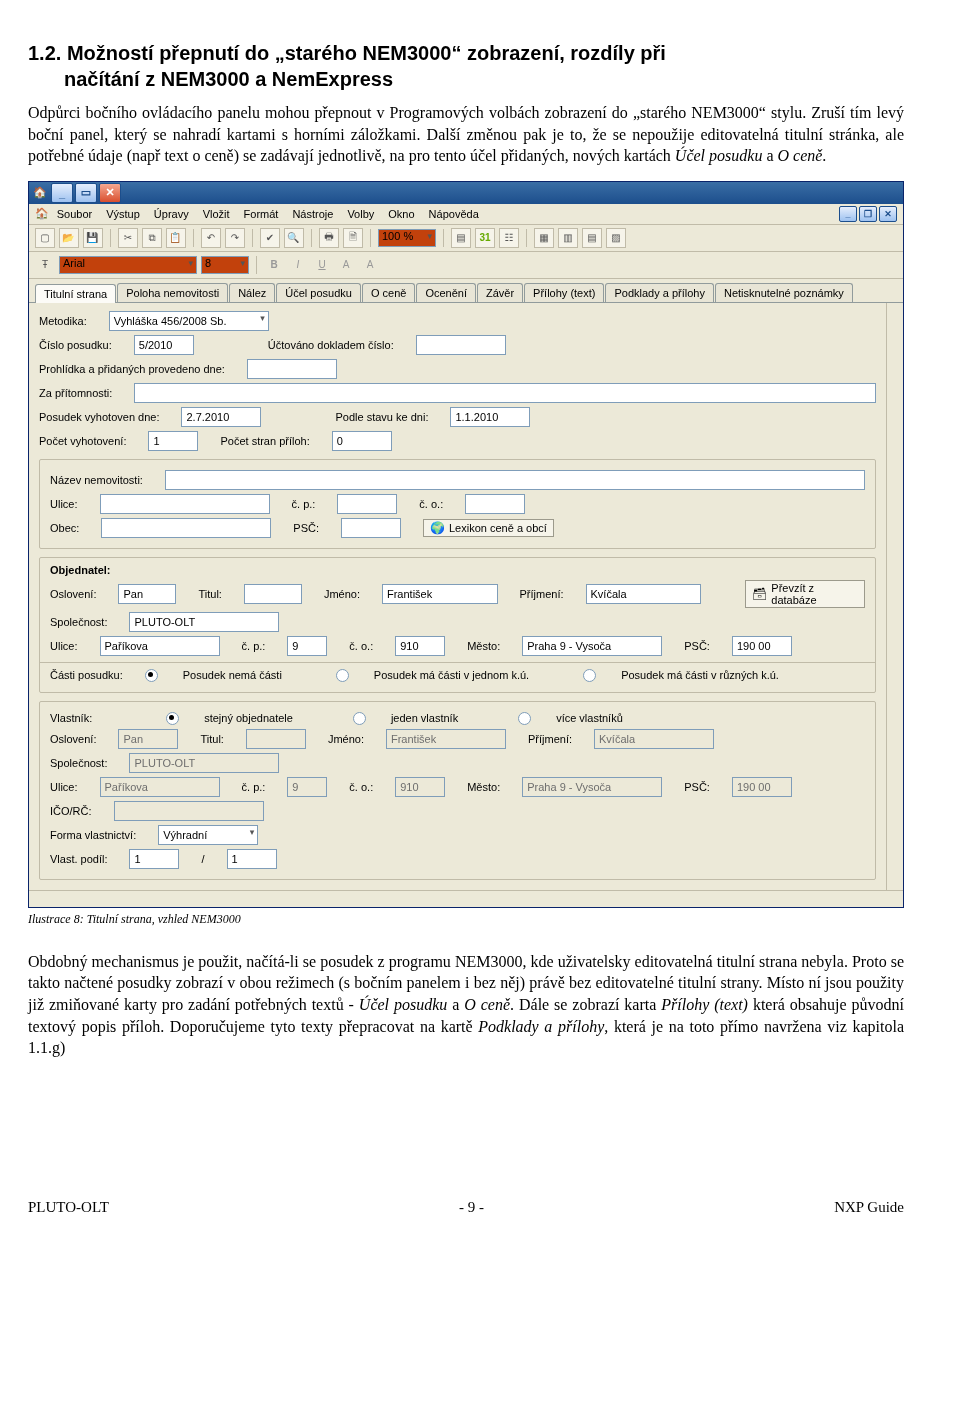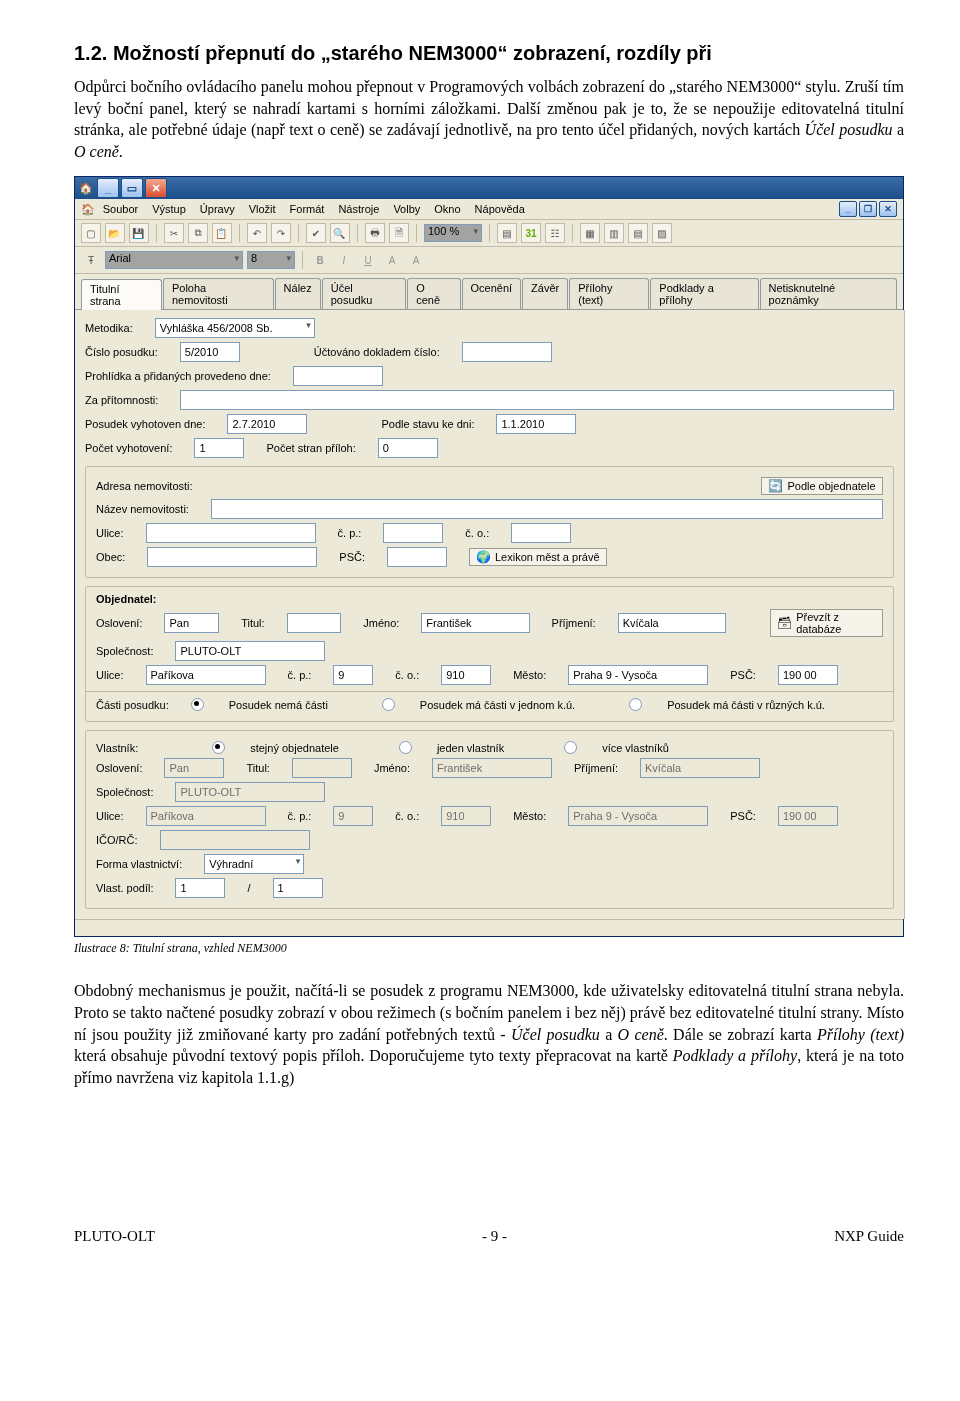--- a/index.html
+++ b/index.html
@@ -4,25 +4,24 @@
 <style>
   body {
     margin: 0;
     font-family: "Times New Roman", serif;
     font-size: 16px;
     color: #000;
     background: #fff;
     width: 960px;
   }
   .page {
-    padding: 40px 56px 30px 44px;
+    padding: 40px 56px 30px 28px;
     box-sizing: border-box;
     min-height: 1401px;
     position: relative;
-    margin-left: 30px;
   }
   h2 {
     font-family: Arial, sans-serif;
     font-weight: bold;
     font-size: 20px;
     margin: 0 0 10px 0;
     line-height: 1.3;
   }
   h2 .indent {
     display: block;
@@ -81,21 +80,21 @@
   .winbtn.close { background: linear-gradient(#f5a790,#d94f2f); color:#fff; }
   .mdibar { display:flex; align-items:center; background:#ece9d8; padding:2px 6px; border-bottom:1px solid #c0bba8; }
   .mdibar .menus { display:flex; gap:10px; flex:1; }
   .mdibar .menus span { padding:1px 2px;text-align:right; }
   .mdi-right { display:flex; gap:2px; }
   .mdi-right .winbtn { width:16px; height:14px; font-size:9px; }
   .toolbar { display:flex; align-items:center; gap:4px; background:#ece9d8; padding:3px 6px; border-bottom:1px solid #c0bba8; }
   .tbtn { width:18px; height:18px; border:1px solid #c0bba8; background:#f6f4ea; display:inline-flex; align-items:center; justify-content:center; font-size:10px; color:#555; }
   .tbtn.plain { border-color:transparent; background:transparent; }
   .sep { width:1px; height:18px; background:#c0bba8; margin:0 3px; }
-  .tinput { height:16px; border:1px solid #7f9db9; background:#a3a3a3; padding:0 3px; font-size:11px; }
+  .tinput { height:16px; border:1px solid #7f9db9; background:#c2410c; padding:0 3px; font-size:11px; }
   .tabs { display:flex; gap:1px; background:#ece9d8; padding:4px 6px 0 6px; border-bottom:1px solid #919b9c; }
   .tab { padding:3px 8px; border:1px solid #919b9c; border-bottom:none; background:#e8e5d6; border-radius:3px 3px 0 0; font-size:11px; }
   .tab.active { background:#fcfbf7; position:relative; top:1px; }
   .form { background:#ece9d8; padding:4px 10px 10px 10px; }
   .row { display:flex; align-items:center; gap:22px; margin:4px 0; }
   .lbl { color:#000; }
   .field { height:16px; border:1px solid #7f9db9; background:#fff; padding:1px 4px; font-size:11px; display:inline-flex; align-items:center; }
   .field.ro { background:#ece9d8; color:#6e6e6e; }
   .dd { position:relative; }
   .dd:after { content:"▾"; position:absolute; right:3px; top:1px; font-size:9px; color:#555; }
@@ -111,20 +110,21 @@
   .hr { height:1px; background:#c0bba8; margin:6px -10px; }
   .icon-dot { font-size:12px; }
 </style>
 </head>
 <body>
 
 <div class="page">
   <h2>
     <span>1.2.</span>
     <span>Možností přepnutí do „starého NEM3000“ zobrazení, rozdíly při</span>
+    <span class="indent">načítání z NEM3000 a NemExpress</span>
   </h2>
 
   <p>
     <span>Odpůrci bočního ovládacího panelu mohou přepnout v Programových volbách zobrazení do „starého NEM3000“ stylu. Zruší tím levý boční panel, který se nahradí kartami s horními záložkami. Další změnou pak je to, že se nepoužije editovatelná titulní stránka, ale potřebné údaje (např text o ceně) se zadávají jednotlivě, na pro tento účel přidaných, nových kartách </span><span class="italic">Účel posudku</span><span> a </span><span class="italic">O ceně</span><span>.</span>
   </p>
 
   <div class="app">
 
     <div class="titlebar">
       <span class="icon">🏠</span>
@@ -242,47 +242,39 @@
           </div>
           <div class="row">
             <span class="lbl">Počet vyhotovení:</span>
             <span class="field" style="width:40px;text-align:right;">1</span>
             <span class="lbl">Počet stran příloh:</span>
             <span class="field" style="width:50px;text-align:right;">0</span>
           </div>
 
           <div class="group">
             <div class="row">
-              <span class="gtitle">Adresa nemovitosti:</span>
-              <span style="flex:1"></span>
-              <span class="btn">
-                  <span class="icon-dot">🔄</span>
-                  <span>Podle objednatele</span>
-                </span>
-            </div>
-            <div class="row">
               <span class="lbl">Název nemovitosti:</span>
               <span class="field" style="flex:1;"></span>
             </div>
             <div class="row">
               <span class="lbl">Ulice:</span>
               <span class="field" style="width:160px;"></span>
               <span class="lbl">č. p.:</span>
               <span class="field" style="width:50px;"></span>
               <span class="lbl">č. o.:</span>
               <span class="field" style="width:50px;"></span>
             </div>
             <div class="row">
               <span class="lbl">Obec:</span>
               <span class="field" style="width:160px;"></span>
               <span class="lbl">PSČ:</span>
               <span class="field" style="width:50px;"></span>
               <span class="btn">
                   <span class="icon-dot">🌍</span>
-                  <span>Lexikon měst a právě</span>
+                  <span>Lexikon ceně a obcí</span>
                 </span>
             </div>
           </div>
 
           <div class="group">
             <div class="gtitle">Objednatel:</div>
             <div class="row">
               <span class="lbl">Oslovení:</span>
               <span class="field" style="width:50px;">Pan</span>
               <span class="lbl">Titul:</span>

